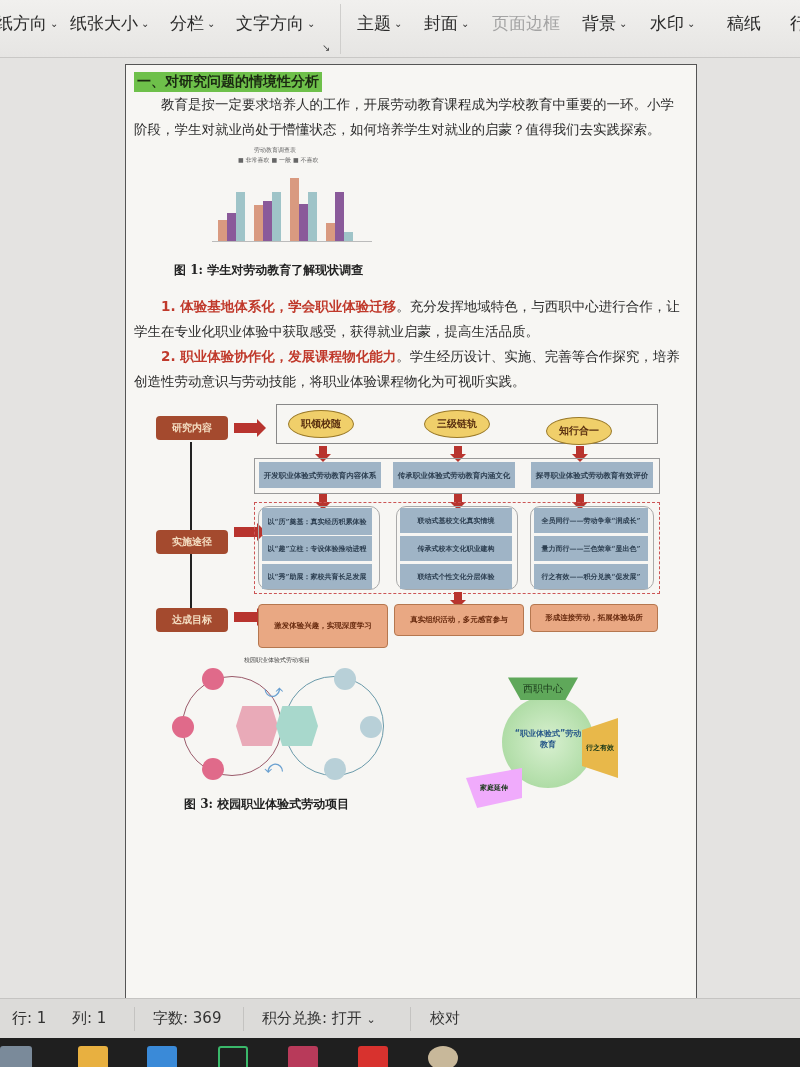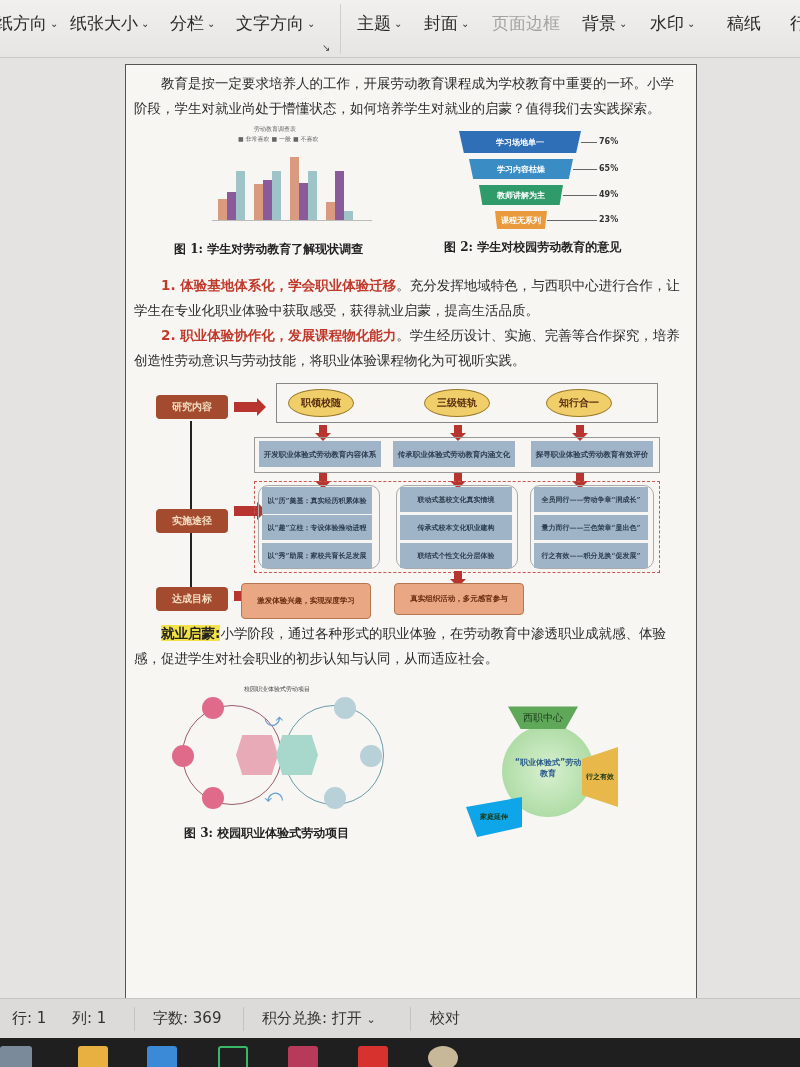--- a/index.html
+++ b/index.html
@@ -166,20 +166,21 @@
       <span>稿纸</span>
     </div>
   <div class="ribbon-item" style="left:790px">
       <span>行</span>
     </div>
 </div>
 
 <div class="doc-area">
   <div class="page">
 
+    <div><span class="h-green">一、对研究问题的情境性分析</span></div>
     <p class="para">教育是按一定要求培养人的工作，开展劳动教育课程成为学校教育中重要的一环。小学阶段，学生对就业尚处于懵懂状态，如何培养学生对就业的启蒙？值得我们去实践探索。</p>
 
     <div class="figrow">
       <div class="fig1">
         <div class="chart-title" style="left:80px;top:2px">劳动教育调查表</div>
         <div class="chart-title" style="left:64px;top:12px">■ 非常喜欢 ■ 一般 ■ 不喜欢</div>
         <div style="position:absolute;left:38px;top:28px;width:160px;height:70px;border-bottom:1px solid #bbb">
           <div class="bar" style="left:6px;height:21px;background:#d99a80"></div>
           <div class="bar" style="left:15px;height:28px;background:#8a5a9a"></div>
           <div class="bar" style="left:24px;height:49px;background:#9fc4c8"></div>
@@ -189,50 +190,35 @@
           <div class="bar" style="left:78px;height:63px;background:#d99a80"></div>
           <div class="bar" style="left:87px;height:37px;background:#8a5a9a"></div>
           <div class="bar" style="left:96px;height:49px;background:#9fc4c8"></div>
           <div class="bar" style="left:114px;height:18px;background:#d99a80"></div>
           <div class="bar" style="left:123px;height:49px;background:#8a5a9a"></div>
           <div class="bar" style="left:132px;height:9px;background:#9fc4c8"></div>
         </div>
         <div class="caption" style="left:0;top:118px">图 1: 学生对劳动教育了解现状调查</div>
       </div>
 
-      <div class="fig2">
-        <div class="funnel-seg" style="left:20px;top:8px;width:122px;height:22px;background:#2f6fb8">学习场地单一</div>
-        <div class="funnel-line" style="left:142px;top:19px;width:16px"></div>
-        <div class="funnel-pct" style="left:160px;top:14px">76%</div>
-        <div class="funnel-seg" style="left:30px;top:36px;width:104px;height:20px;background:#3a8cc4">学习内容枯燥</div>
-        <div class="funnel-line" style="left:134px;top:46px;width:24px"></div>
-        <div class="funnel-pct" style="left:160px;top:41px">65%</div>
-        <div class="funnel-seg" style="left:40px;top:62px;width:84px;height:20px;background:#2f9a6a">教师讲解为主</div>
-        <div class="funnel-line" style="left:124px;top:72px;width:34px"></div>
-        <div class="funnel-pct" style="left:160px;top:67px">49%</div>
-        <div class="funnel-seg" style="left:56px;top:88px;width:52px;height:18px;background:#e89a3c">课程无系列</div>
-        <div class="funnel-line" style="left:108px;top:97px;width:50px"></div>
-        <div class="funnel-pct" style="left:160px;top:92px">23%</div>
-        <div class="caption" style="left:5px;top:116px">图 2: 学生对校园劳动教育的意见</div>
-      </div>
     </div>
 
     <p class="para"><span class="red">1. 体验基地体系化，学会职业体验迁移</span><span>。充分发挥地域特色，与西职中心进行合作，让学生在专业化职业体验中获取感受，获得就业启蒙，提高生活品质。</span></p>
     <p class="para"><span class="red">2. 职业体验协作化，发展课程物化能力</span><span>。学生经历设计、实施、完善等合作探究，培养创造性劳动意识与劳动技能，将职业体验课程物化为可视听实践。</span></p>
 
     <div class="flow">
 
       <div style="position:absolute;left:56px;top:40px;width:2px;height:178px;background:#222"></div>
 
       <div class="label-box" style="top:14px">研究内容</div>
       <div class="arrow-r" style="left:100px;top:21px"></div>
       <div style="position:absolute;left:142px;top:2px;width:382px;height:40px;border:1px solid #888"></div>
       <div class="ellipse" style="left:154px;top:8px">职领校随</div>
       <div class="ellipse" style="left:290px;top:8px">三级链轨</div>
-      <div class="ellipse" style="left:412px;top:8px">知行合一</div>
+      <div class="ellipse" style="left:412px;top:15px">知行合一</div>
 
       <div class="arrow-d" style="left:185px;top:44px"></div>
       <div class="arrow-d" style="left:320px;top:44px"></div>
       <div class="arrow-d" style="left:442px;top:44px"></div>
 
       <div style="position:absolute;left:120px;top:56px;width:406px;height:36px;border:1px solid #999"></div>
       <div class="blue-box" style="left:125px;top:60px;width:122px;height:26px">开发职业体验式劳动教育内容体系</div>
       <div class="blue-box" style="left:259px;top:60px;width:122px;height:26px">传承职业体验式劳动教育内涵文化</div>
       <div class="blue-box" style="left:397px;top:60px;width:122px;height:26px">探寻职业体验式劳动教育有效评价</div>
 
@@ -256,25 +242,25 @@
 
       <div style="position:absolute;left:396px;top:104px;width:124px;height:84px;border:1px solid #aaa;border-radius:10px"></div>
       <div class="cell" style="left:400px;top:106px;width:114px;height:25px">全员同行——劳动争章“润成长”</div>
       <div class="cell" style="left:400px;top:134px;width:114px;height:25px">量力而行——三色荣章“显出色”</div>
       <div class="cell" style="left:400px;top:162px;width:114px;height:25px">行之有效——积分兑换“促发展”</div>
 
       <div class="arrow-d" style="left:320px;top:190px"></div>
 
       <div class="label-box" style="top:206px">达成目标</div>
       <div class="arrow-r" style="left:100px;top:210px"></div>
-      <div class="orange-box" style="left:107px;top:202px;width:130px;height:36px">激发体验兴趣，实现深度学习</div>
+      <div class="orange-box" style="left:124px;top:202px;width:130px;height:44px">激发体验兴趣，实现深度学习</div>
       <div class="orange-box" style="left:260px;top:202px;width:130px;height:32px">真实组织活动，多元感官参与</div>
-    </div>
-
-    <p class="para"><span class="hl-yellow">就业启蒙:</span><span>小学阶段，通过各种形式的职业体验，在劳动教育中渗透职业成就感、体验感，促进学生对社会职业的初步认知与认同，从而适应社会。</span></p>
+      <div class="orange-box" style="left:396px;top:202px;width:128px;height:28px">形成连接劳动，拓展体验场所</div>
+    </div>
+
 
     <div class="figrow2">
       <div style="position:absolute;left:30px;top:0;width:260px;height:175px">
         <div style="position:absolute;left:80px;top:8px;font-size:6px;color:#444">校园职业体验式劳动项目</div>
         <div class="circle" style="left:18px;top:28px;width:100px;height:100px;border:1.5px solid #9a5a6a"></div>
         <div class="circle" style="left:120px;top:28px;width:100px;height:100px;border:1.5px solid #6a9aaa"></div>
         <div class="circle" style="left:38px;top:20px;width:22px;height:22px;background:#e06a8a"></div>
         <div class="circle" style="left:8px;top:68px;width:22px;height:22px;background:#e06a8a"></div>
         <div class="circle" style="left:38px;top:110px;width:22px;height:22px;background:#e06a8a"></div>
         <div class="circle" style="left:170px;top:20px;width:22px;height:22px;background:#b8d0d8"></div>
@@ -285,21 +271,21 @@
         <div style="position:absolute;left:100px;top:32px;font-size:18px;color:#6aa0d0">⤻</div>
         <div style="position:absolute;left:100px;top:108px;font-size:18px;color:#6aa0d0">⤺</div>
         <div class="caption" style="left:20px;top:148px">图 3: 校园职业体验式劳动项目</div>
       </div>
 
       <div style="position:absolute;left:330px;top:10px;width:180px;height:160px">
         <div class="circle" style="left:38px;top:38px;width:92px;height:92px;background:radial-gradient(#d8f0d0,#9ed494)"></div>
         <div style="position:absolute;left:50px;top:70px;width:68px;text-align:center;font-size:8px;color:#2a5a8a;font-weight:bold">“职业体验式”劳动教育</div>
         <div style="position:absolute;left:44px;top:14px;width:70px;height:28px;background:#5fa85a;clip-path:polygon(0 20%,100% 20%,82% 100%,18% 100%);display:flex;align-items:center;justify-content:center;font-size:10px;color:#1a3a1a;padding-top:5px">西职中心</div>
         <div style="position:absolute;left:118px;top:60px;width:36px;height:60px;background:#e8b84a;clip-path:polygon(0 20%,100% 0,100% 100%,0 80%);display:flex;align-items:center;justify-content:center;font-size:7px;color:#1a3a1a;font-weight:bold">行之有效</div>
-        <div style="position:absolute;left:2px;top:110px;width:56px;height:40px;background:#0ea5e9;clip-path:polygon(0 25%,100% 0,100% 75%,20% 100%);display:flex;align-items:center;justify-content:center;font-size:7px;color:#1a3a1a;font-weight:bold">家庭延伸</div>
+        <div style="position:absolute;left:2px;top:110px;width:56px;height:40px;background:#f0abfc;clip-path:polygon(0 25%,100% 0,100% 75%,20% 100%);display:flex;align-items:center;justify-content:center;font-size:7px;color:#1a3a1a;font-weight:bold">家庭延伸</div>
       </div>
     </div>
 
   </div>
 </div>
 
 <div class="statusbar">
   <div class="status-item" style="left:12px">行: 1</div>
   <div class="status-item" style="left:72px">列: 1</div>
   <div class="status-sep" style="left:134px"></div>

